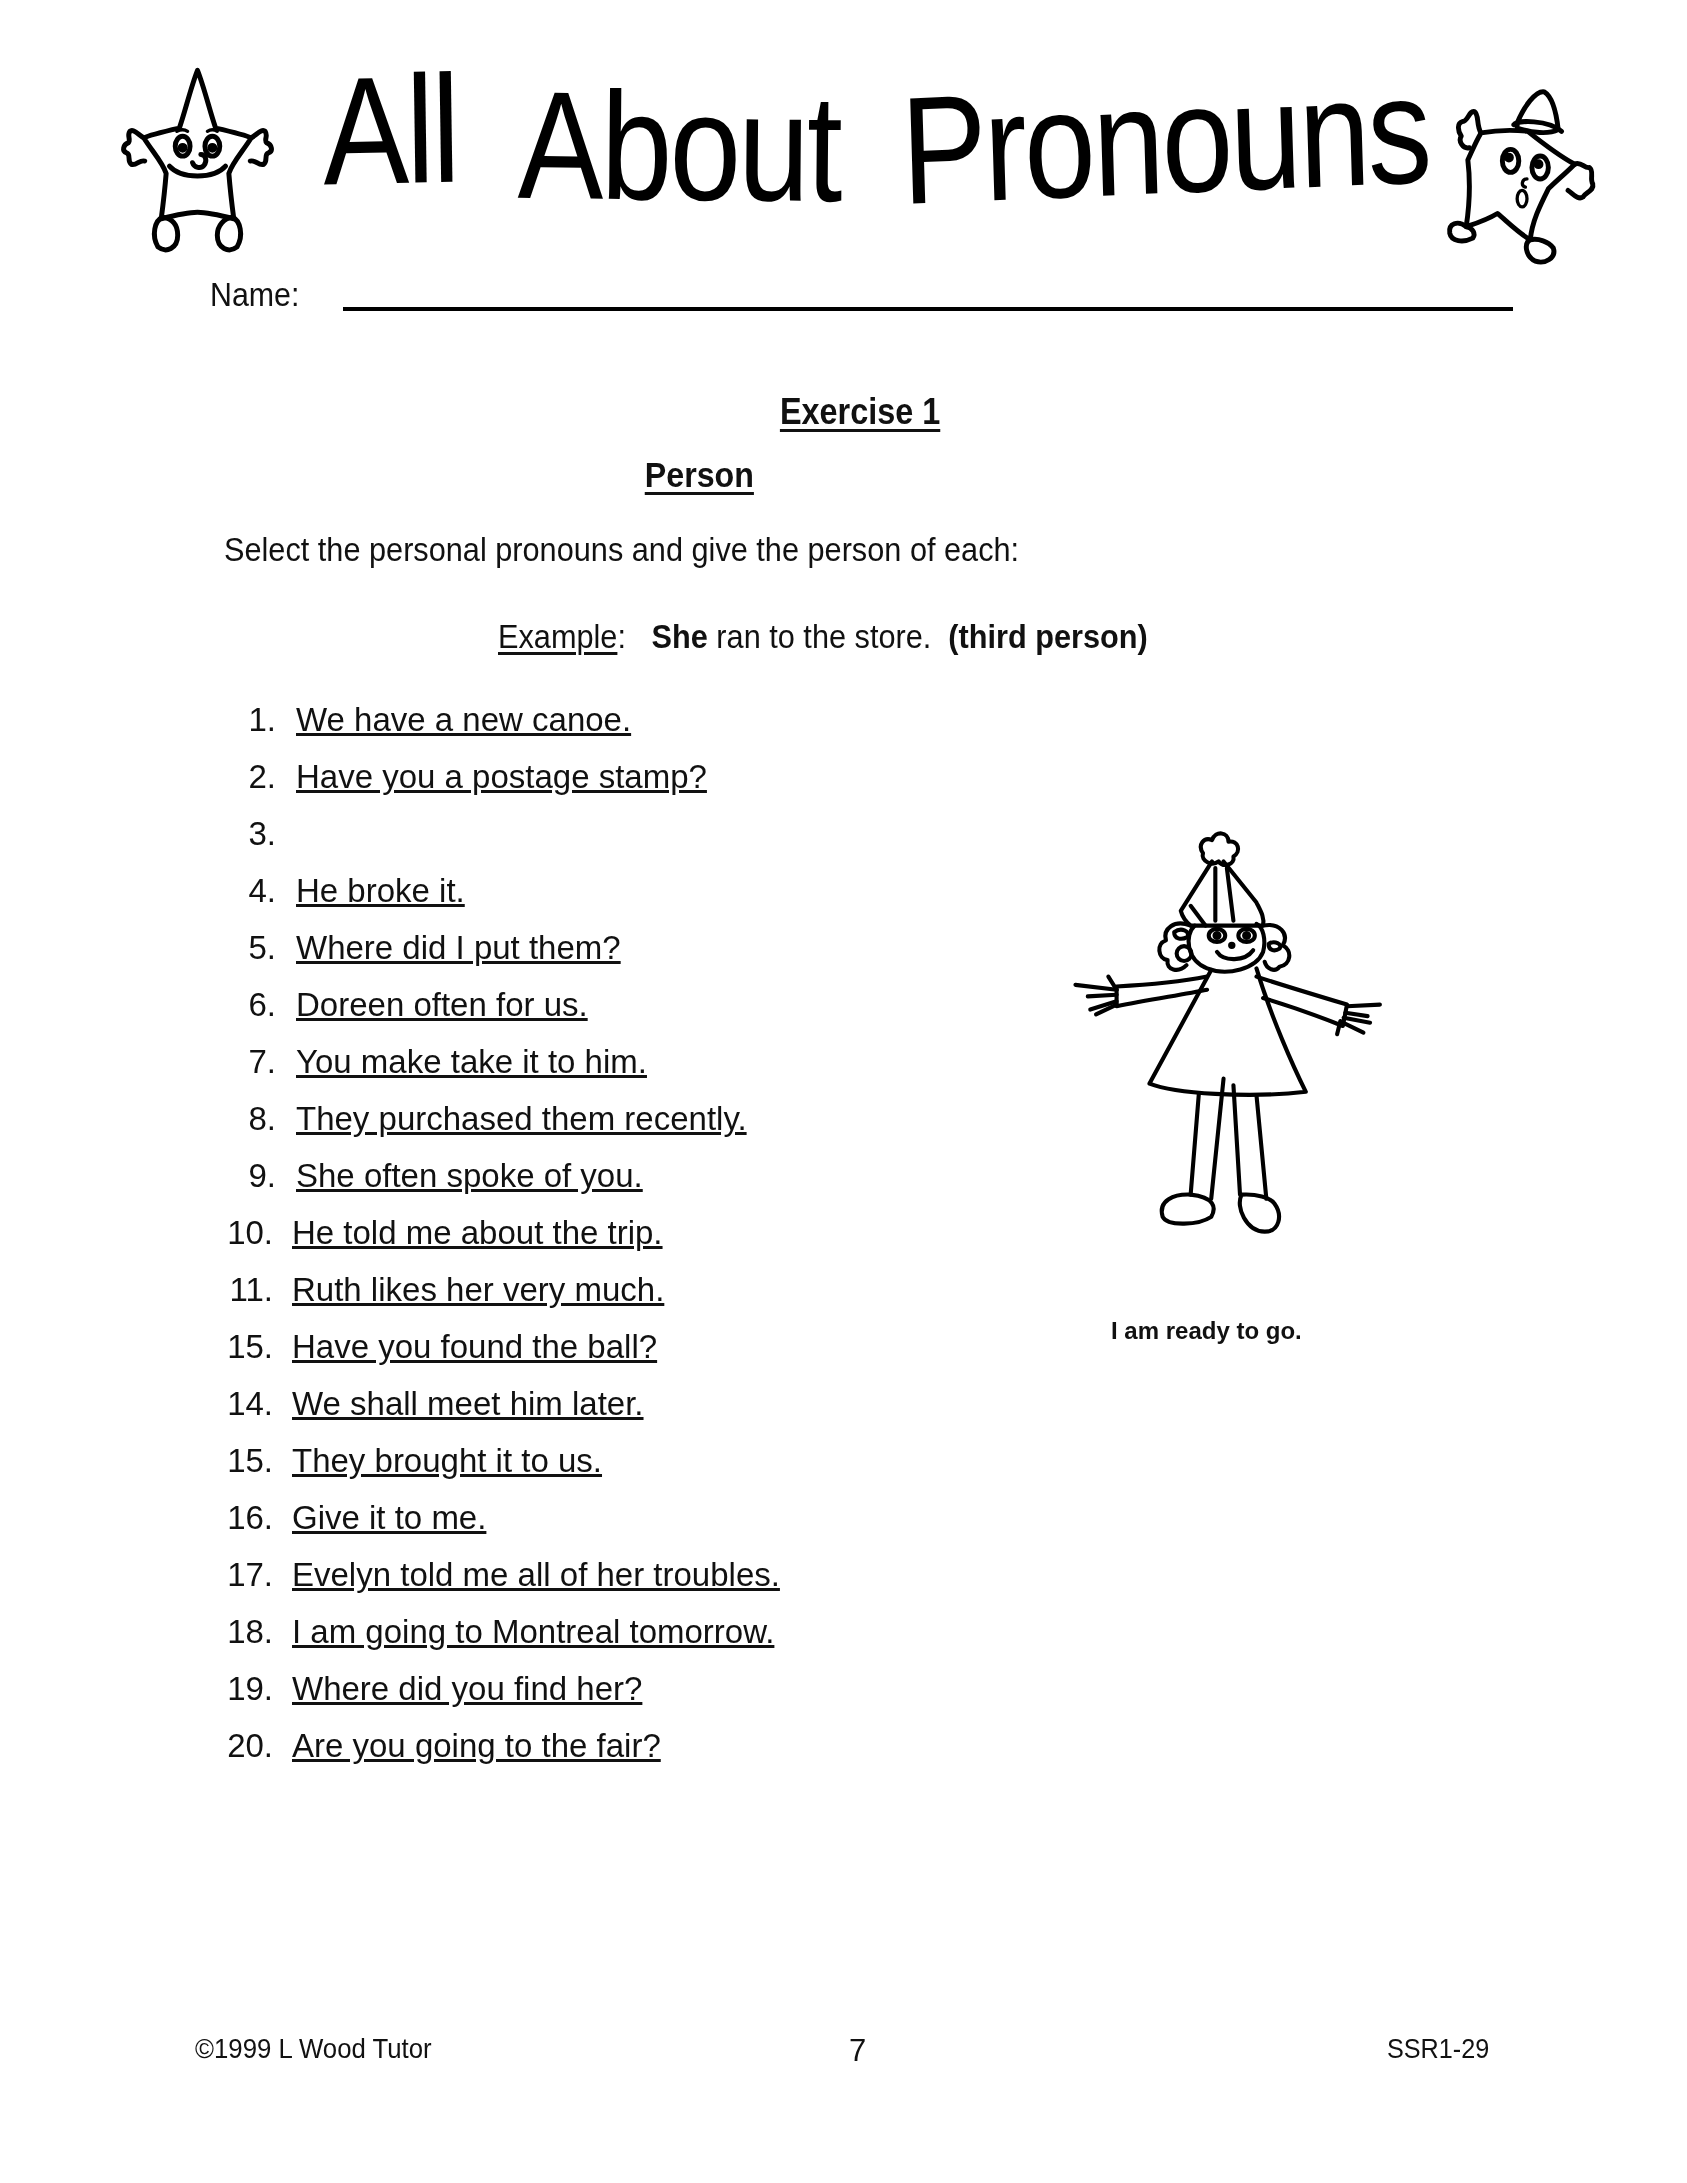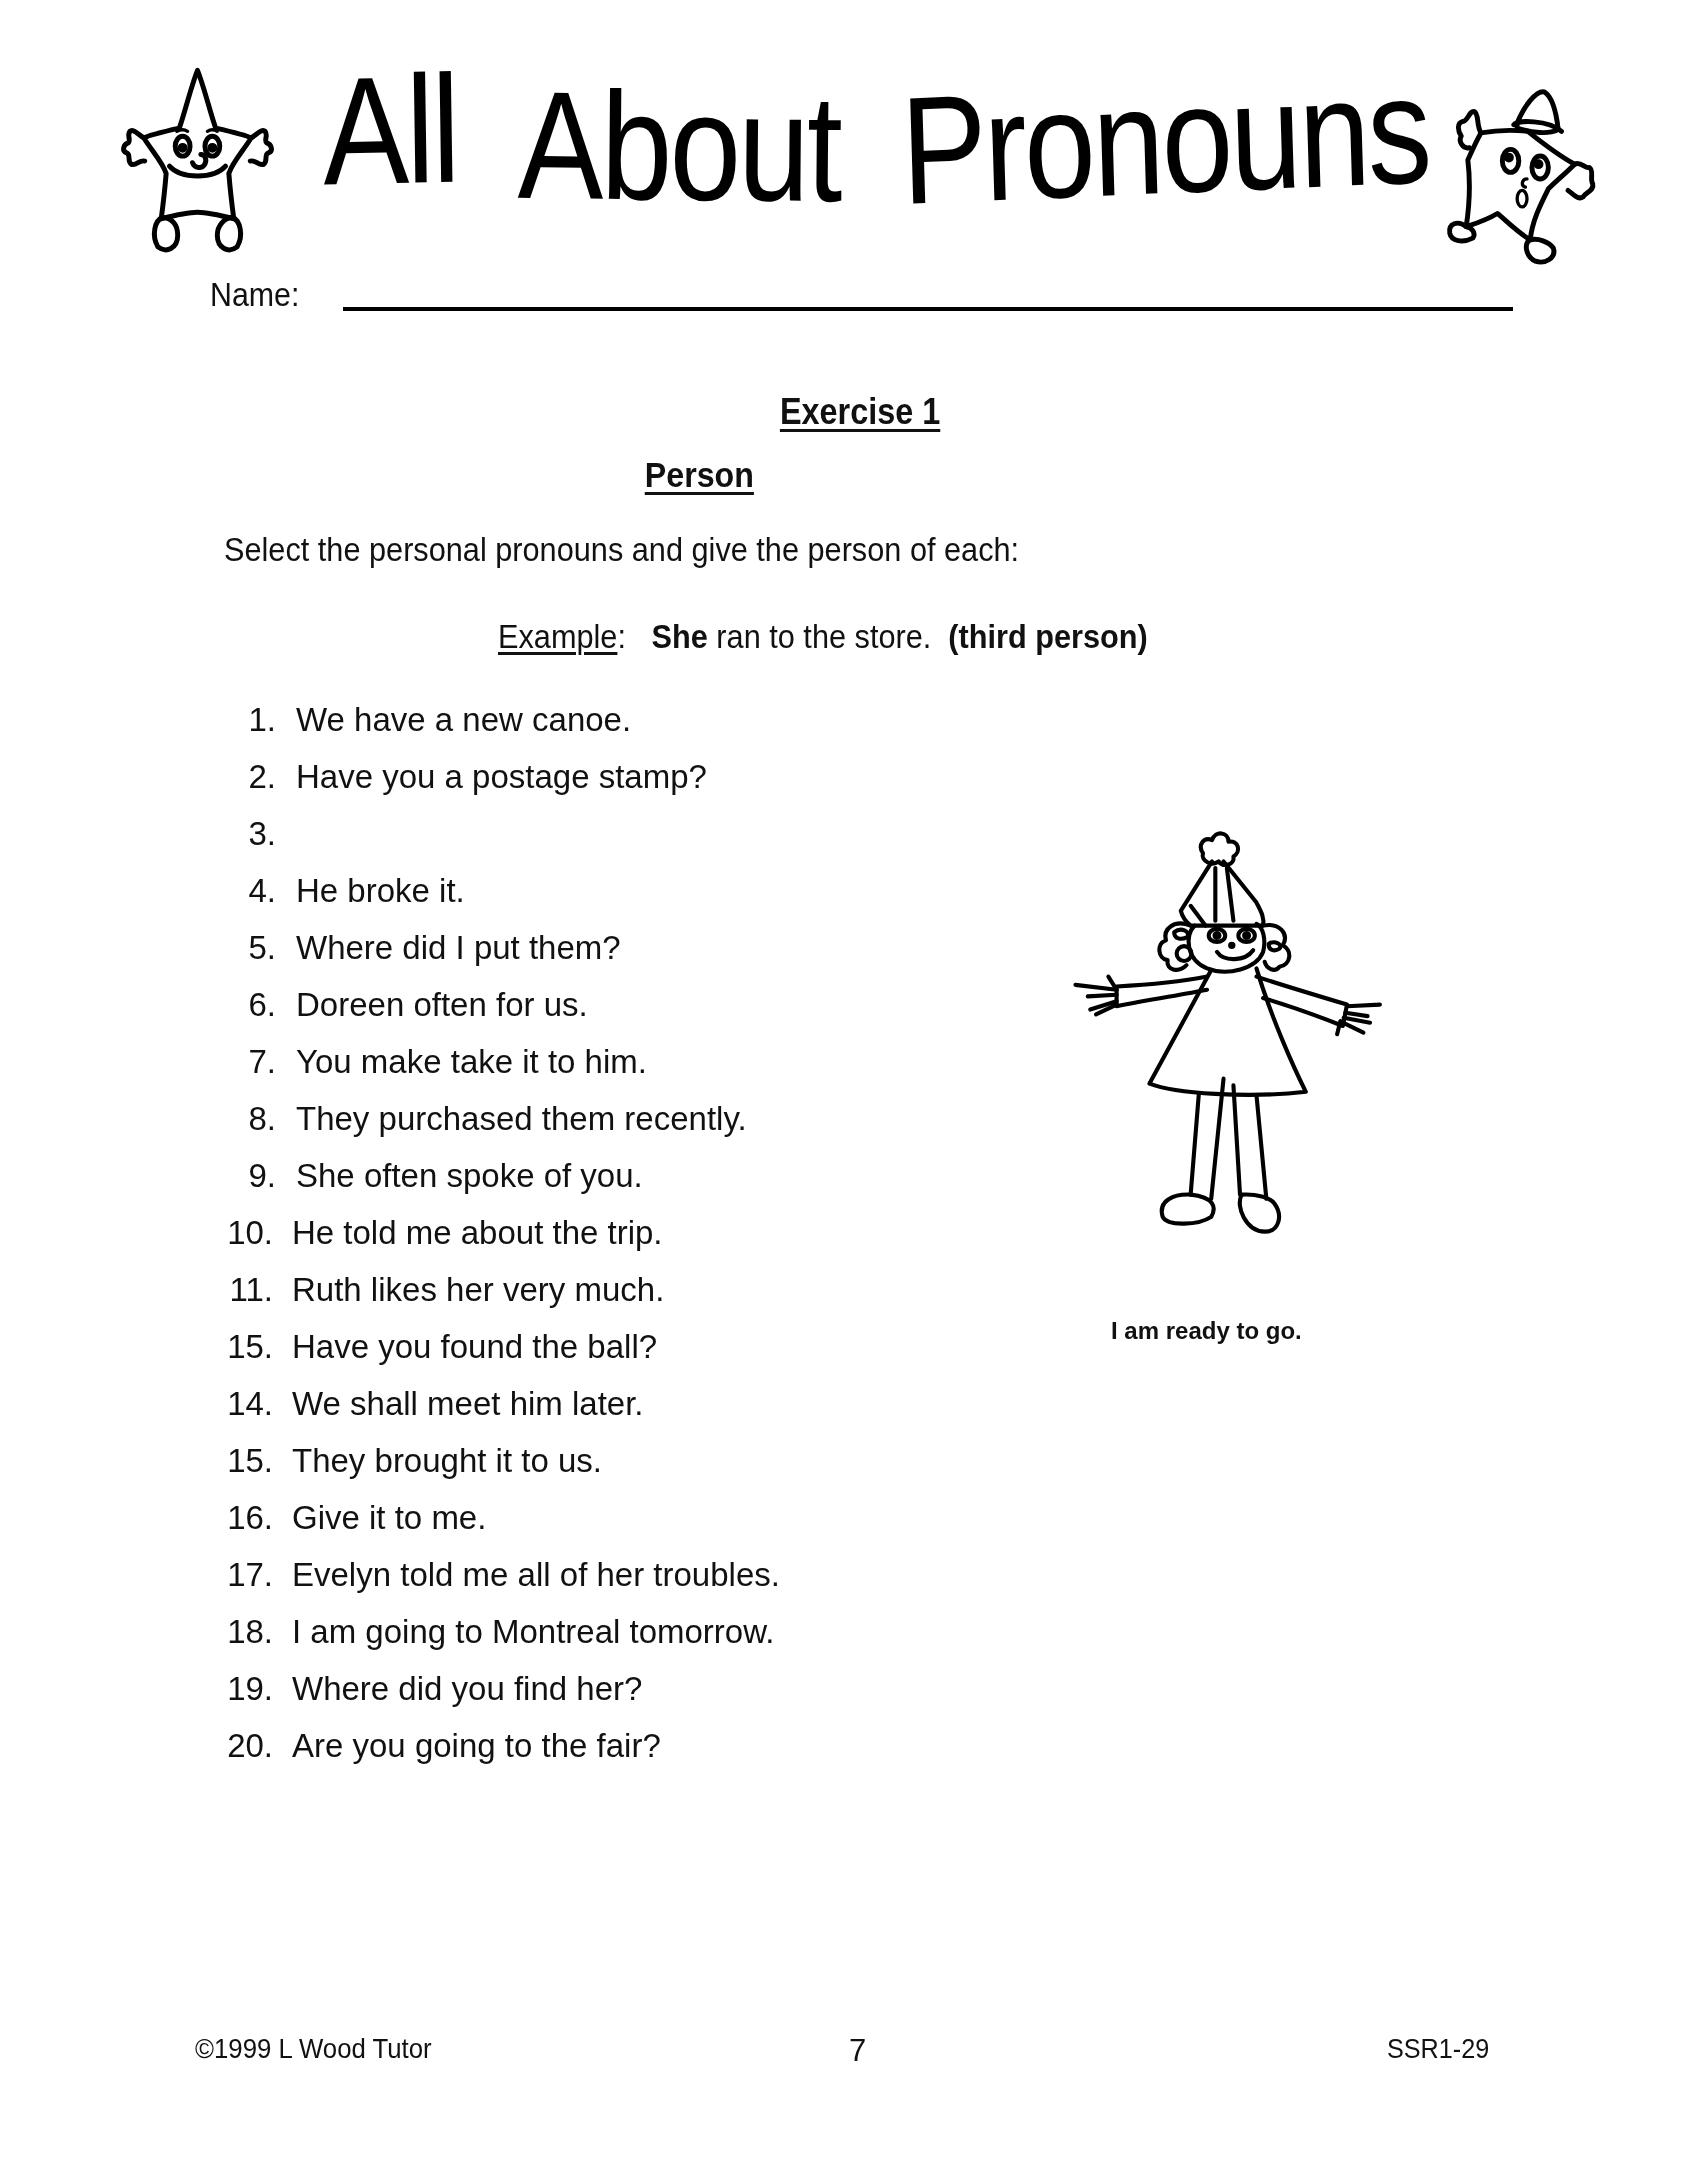--- a/index.html
+++ b/index.html
@@ -22,21 +22,21 @@
   .ex-sub { left:0; width:1365px; top:455px; text-align:center; }
   .ex-sub span { font-size:35px; font-weight:bold; text-decoration:underline; text-decoration-thickness:3.3px; text-underline-offset:5px;
                  display:inline-block; transform:scaleX(0.92); margin-left:33px; }
   .instr { left:224px; top:531px; font-size:33px; transform:scaleX(0.93); transform-origin:left top; white-space:nowrap; }
   .example { left:498px; top:618px; font-size:33px; transform:scaleX(0.93); transform-origin:left top; white-space:nowrap; }
   .example .lbl { text-decoration:underline; text-decoration-thickness:2.5px; text-underline-offset:4.1px; }
   .example b { font-weight:bold; }
   .list { left:210px; top:697px; width:741px; margin:0; padding:0; list-style:none; }
   .list li { height:57px; font-size:33px; line-height:46px; white-space:nowrap; position:relative; }
   .list .num { position:absolute; right:calc(100% - 66px); text-align:right; width:66px; }
-  .list .txt { position:absolute; left:86px; }
+  .list .txt { position:absolute; left:86px;text-decoration:underline; }
   .list li:nth-child(n+10) .txt { left:82px; }
   .list li:nth-child(n+10) .num { right:calc(100% - 63px); }
   .girl { left:1059px; top:820px; width:325px; height:486px; }
   .caption { left:1111px; top:1317px; font-size:24px; font-weight:bold; white-space:nowrap; }
   .footer { top:2033px; font-size:28px; white-space:nowrap; }
   .foot-left { left:195px; transform:scaleX(0.92); transform-origin:left top; }
   .foot-center { left:849px; font-size:31px; }
   .foot-right { left:1387px; transform:scaleX(0.9); transform-origin:left top; }
   svg { display:block; }
 </style>

